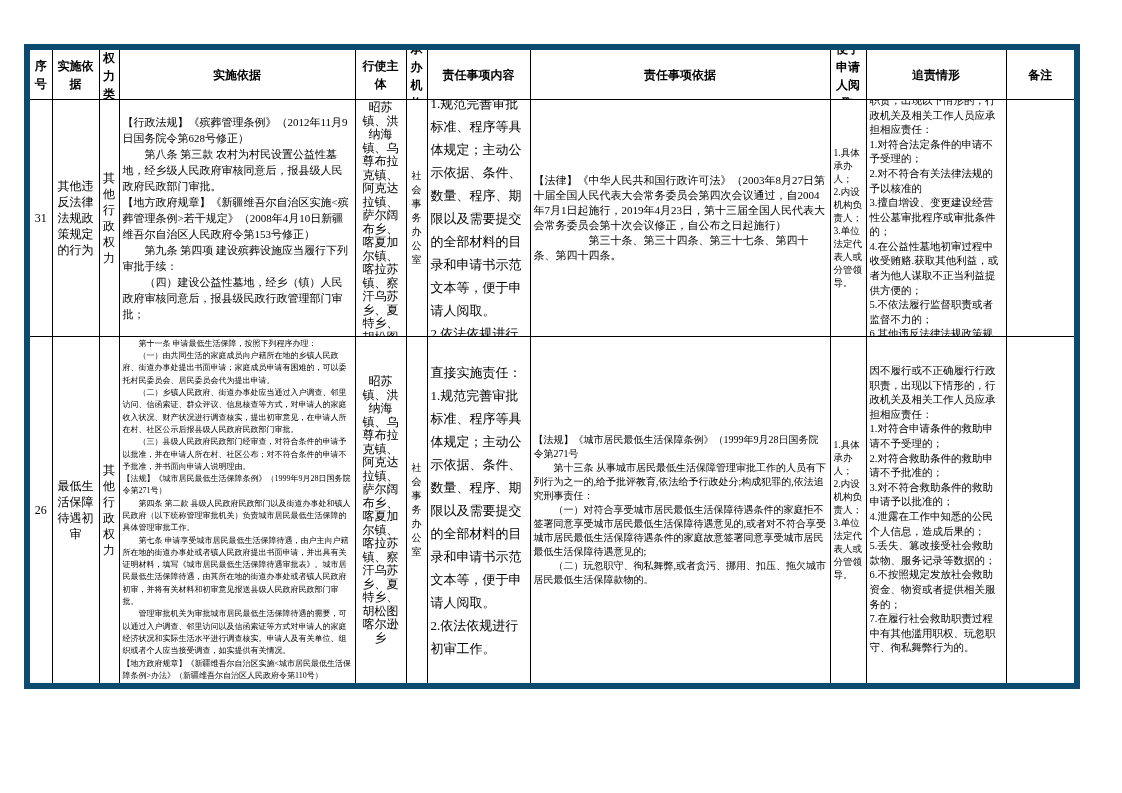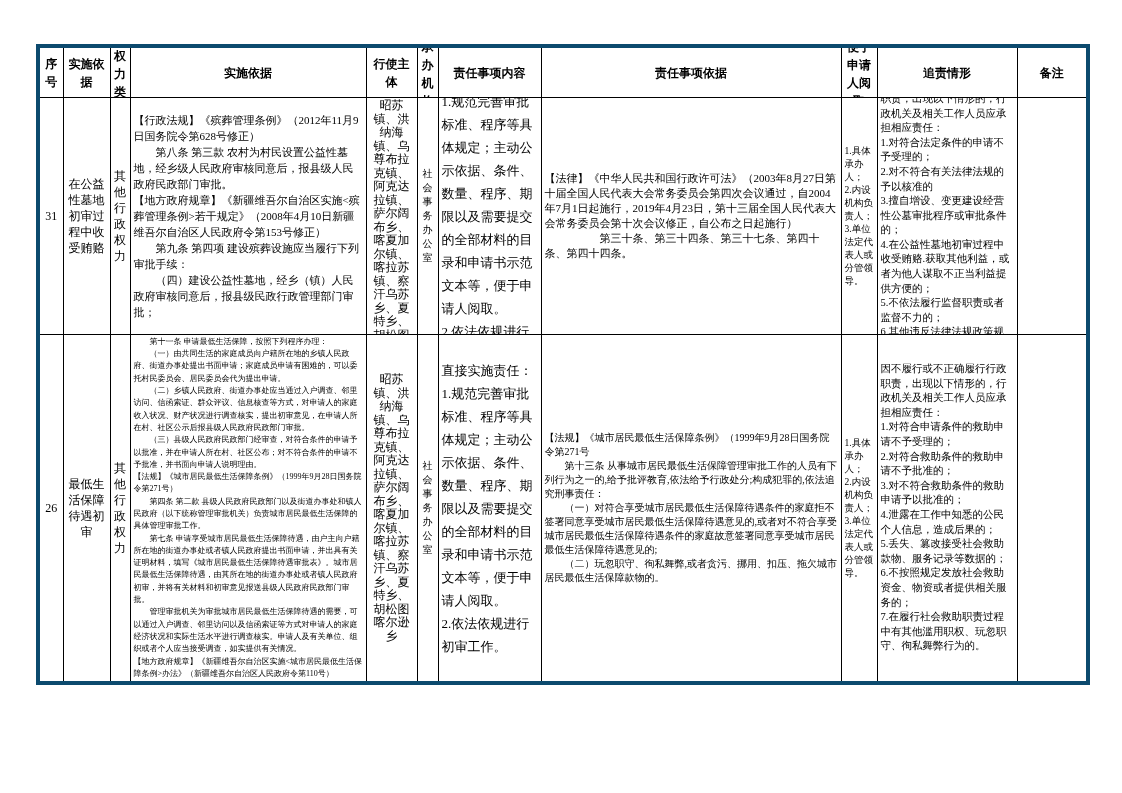--- a/index.html
+++ b/index.html
@@ -1,20 +1,20 @@
 <!DOCTYPE html>
 <html><head>
 <meta charset="utf-8">
 <style>
   html,body{margin:0;padding:0;background:#ffffff;}
   body{width:1122px;height:793px;overflow:hidden;
        font-family:"Liberation Serif","DejaVu Serif",serif;color:#000;}
   .sheet{position:relative;width:1122px;height:793px;background:#fff;}
   table.resp{border-collapse:collapse;table-layout:fixed;width:1050px;
-             margin:44px 0 0 36px;border:4px solid #0c4a6e;padding-left:31px;}
+             margin:44px 0 0 24px;border:6px solid #0c4a6e;padding-left:31px;}
   td,th{border:1px solid #000;padding:0;vertical-align:middle;overflow:hidden;}
   th{font-family:"Liberation Sans","DejaVu Sans",sans-serif;
      font-weight:bold;font-size:12px;line-height:18px;text-align:center;}
   .clipbox{display:flex;flex-direction:column;justify-content:center;
            align-items:stretch;overflow:hidden;padding:0 3px;box-sizing:border-box;}
   .hd .clipbox{height:49px;}
   .r31 .clipbox{height:236px;}
   .r32 .clipbox{height:346px;}
   .ctr{text-align:center;}
   .lft{text-align:left;text-align-last:auto;}
@@ -114,21 +114,21 @@
     </tr>
 
     <tr class="r31">
       <td class="c-seq ctr">
             <div class="clipbox">
               <span>31</span>
             </div>
           </td>
       <td class="c-name ctr">
             <div class="clipbox">
-              <span>在公益性墓地初审过程中收受贿赂</span>
+              <span>其他违反法律法规政策规定的行为</span>
             </div>
           </td>
       <td class="c-power ctr">
             <div class="clipbox">
               <span>其他行政权力</span>
             </div>
           </td>
       <td class="c-basis-a lft">
             <div class="clipbox">
               <span class="pre">【行政法规】《殡葬管理条例》（2012年11月9日国务院令第628号修正）

